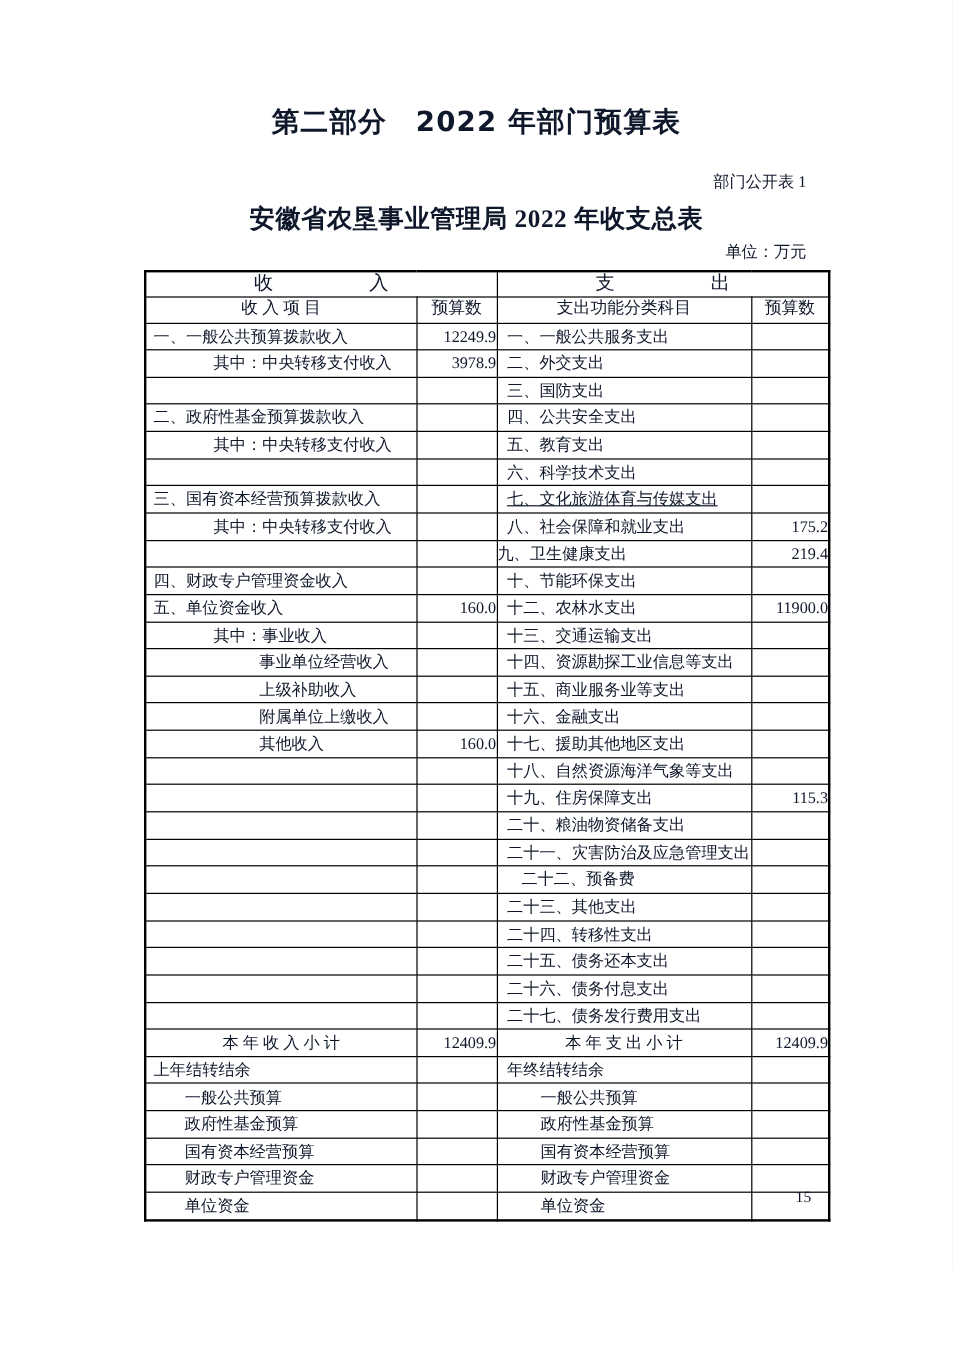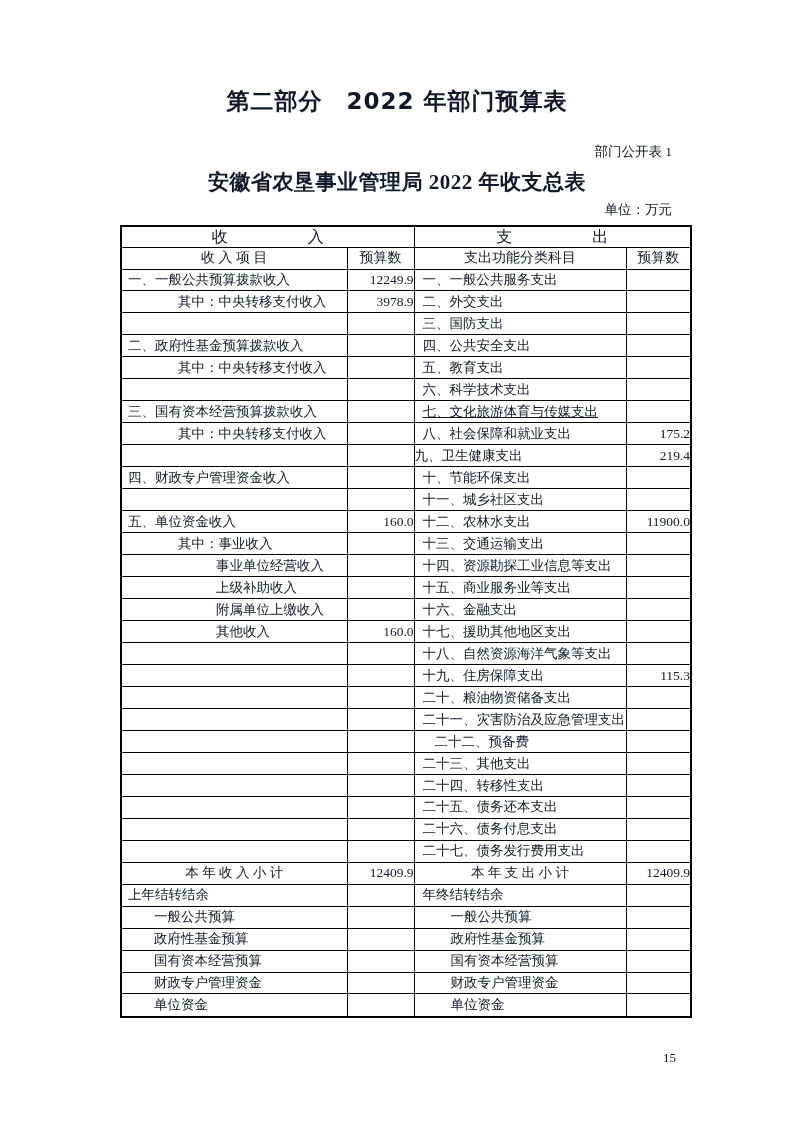--- a/index.html
+++ b/index.html
@@ -49,21 +49,21 @@
   }
   thead tr.group-row{height:21px;}
   thead tr.col-row{height:22px;}
   thead th{font-weight:normal;text-align:center;}
   tr.group-row th{font-size:16px;}
   tr.col-row th{font-size:14px;}
   td.item{text-align:left;}
   td.val{text-align:right;padding-right:6px;}
   td.ctr{text-align:center !important;padding-left:0 !important;}
   .page-number{
-    position:absolute;top:1050px;right:118px;
+    position:absolute;top:990px;right:118px;
     font-size:13px;
   }
 </style>
 </head>
 <body>
 
 <div class="page">
 
   <div class="section-title">第二部分　2022 年部门预算表</div>
 
@@ -147,26 +147,20 @@
           <td class="item" style="padding-left: 0;">九、卫生健康支出</td>
           <td class="val">219.4</td>
         </tr>
         <tr>
           <td class="item" style="padding-left: 6px;">四、财政专户管理资金收入</td>
           <td class="val"></td>
           <td class="item" style="padding-left: 8px;">十、节能环保支出</td>
           <td class="val"></td>
         </tr>
         <tr>
-          <td class="item" style="padding-left: 6px;"></td>
-          <td class="val"></td>
-          <td class="item" style="padding-left: 8px;">十一、城乡社区支出</td>
-          <td class="val"></td>
-        </tr>
-        <tr>
           <td class="item" style="padding-left: 6px;">五、单位资金收入</td>
           <td class="val">160.0</td>
           <td class="item" style="padding-left: 8px;">十二、农林水支出</td>
           <td class="val">11900.0</td>
         </tr>
         <tr>
           <td class="item" style="padding-left: 56px;">其中：事业收入</td>
           <td class="val"></td>
           <td class="item" style="padding-left: 8px;">十三、交通运输支出</td>
           <td class="val"></td>

